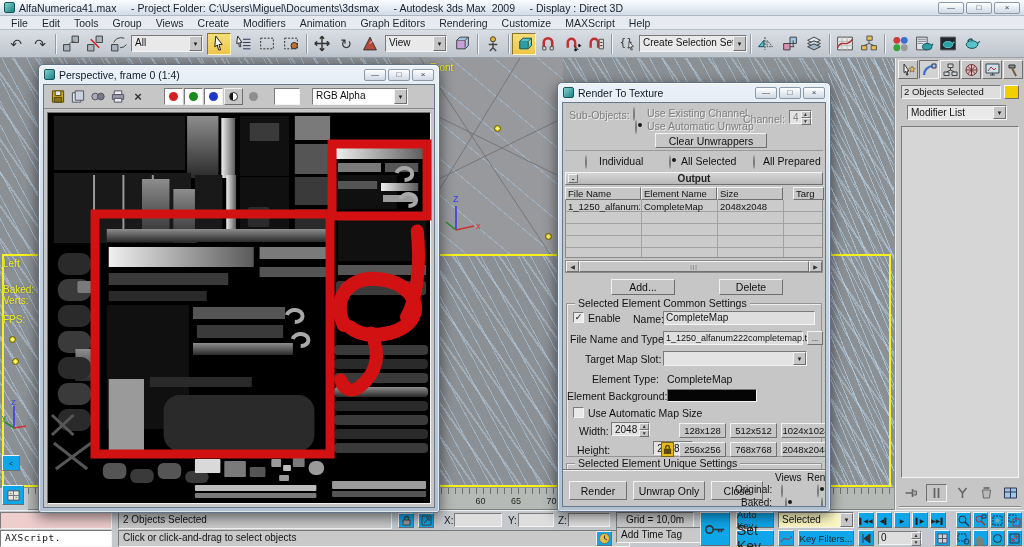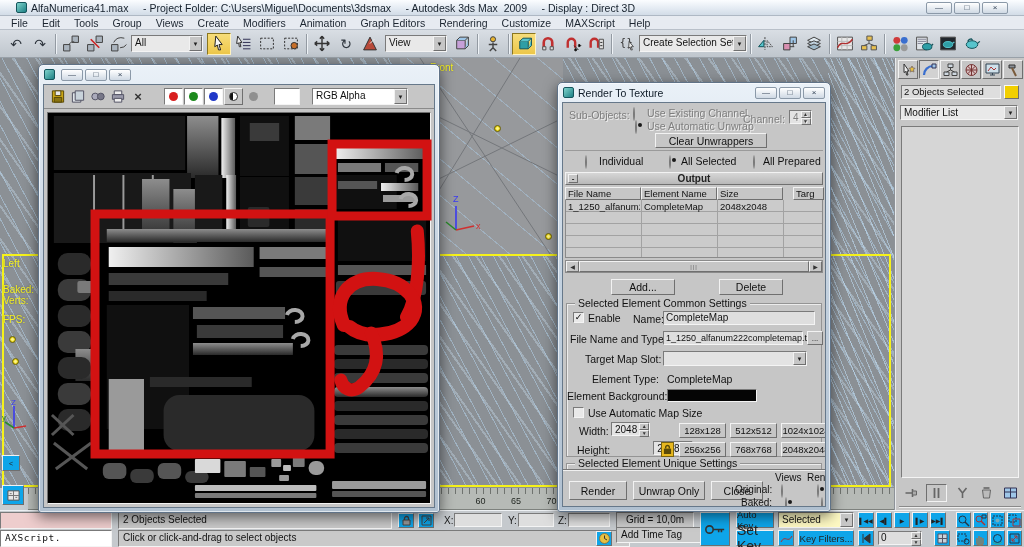--- a/index.html
+++ b/index.html
@@ -15,21 +15,21 @@
 .rad.on::after{content:"";position:absolute;left:2px;top:2px;width:4px;height:4px;border-radius:50%;background:#1a1a1a}
 .rad.dis{background:#cfcfcf}
 .lbl{white-space:nowrap;font-size:10.5px}
 .dis{color:#7e7e7e;text-shadow:1px 1px 0 #eee}
 .grp{position:absolute;border:1px solid #949494;box-shadow:1px 1px 0 #ececec inset}
 .leg{position:absolute;top:-7px;left:8px;background:#c6c6c6;padding:0 3px;font-size:10.5px;white-space:nowrap}
 .spin{position:relative;background:#e3e3e3;border:1px solid;border-color:#7a7a7a #f4f4f4 #f4f4f4 #7a7a7a;font-size:10px;padding:1px 12px 0 3px}
 .spin .ud{position:absolute;right:0;top:0;bottom:0;width:10px;display:flex;flex-direction:column}
 .spin .ud i{flex:1;background:#c6c6c6;border:1px solid;border-color:#f2f2f2 #6f6f6f #6f6f6f #f2f2f2;font-style:normal;font-size:5px;line-height:5px;text-align:center;color:#333}
 
-#titlebar{position:absolute;left:0;top:0;width:1024px;height:16px;background:linear-gradient(#fbfdff,#e4ebf3 55%,#d2dce7);display:flex;align-items:center;padding:0 16px;border-bottom:1px solid #aeb8c4}
+#titlebar{position:absolute;left:0;top:0;width:1024px;height:16px;background:linear-gradient(#fbfdff,#e4ebf3 55%,#d2dce7);display:flex;align-items:center;padding:0 4px;border-bottom:1px solid #aeb8c4}
 #titlebar .t{font-size:10.5px;color:#15202c;white-space:pre;overflow:hidden;flex:1}
 .appico{width:11px;height:11px;border-radius:2px;background:linear-gradient(135deg,#7fd4cd,#1d7f84);border:1px solid #14555c;margin-right:4px;flex:none}
 .wb{width:26px;height:12px;border-radius:2px;background:linear-gradient(#ffffff,#cfd9e4);border:1px solid #8b99a8;font-size:8px;line-height:10px;text-align:center;color:#2e3f52;margin-left:2px;flex:none}
 #menubar{position:absolute;left:0;top:16px;width:1024px;height:14px;background:#e7ebf1;border-bottom:1px solid #b9c0c9;display:flex;align-items:center;padding-left:4px}
 #menubar .mi{padding:0 7px;font-size:10.5px;color:#1c2530}
 #toolbar{position:absolute;left:0;top:30px;width:1024px;height:28px;background:linear-gradient(#d9dee4,#bfc6cd);border-bottom:1px solid #98a0a8;display:flex;align-items:center;padding:0 4px;overflow:hidden}
 .tbi{width:24px;height:22px;display:flex;align-items:center;justify-content:center;flex:none}
 .tbi svg{width:18px;height:17px}
 .tbi.on{background:linear-gradient(#f7dd7a,#edc74a);border:1px solid;border-color:#8a7620 #fff3c0 #fff3c0 #8a7620}
 .tsep{width:1px;height:20px;background:#939aa2;box-shadow:1px 0 0 #eef2f6;margin:0 3px;flex:none}
@@ -395,21 +395,21 @@
       </span>
     <span class="cptab" style="left:108px">
         <svg viewBox="0 0 15 14">
           <path d="M3,2 h6 v3 h-6 z" fill="#8a8f96" stroke="#333"></path>
           <path d="M6,5 L10,13" stroke="#7a5a3a" stroke-width="2"></path>
         </svg>
       </span>
 
     <span class="sfield" style="left:6px;top:27px;width:100px;font-size:9.5px;line-height:12px">2 Objects Selected</span>
     <span class="abs" style="left:109px;top:27px;width:15px;height:14px;background:#f2cf00;border:1px solid;border-color:#f8f8f8 #6f6f6f #6f6f6f #f8f8f8"></span>
-    <span class="combo" style="position:absolute;left:5px;top:47px;width:118px;height:15px"><span>Modifier List</span><span class="da">▼</span></span>
+    <span class="combo" style="position:absolute;left:12px;top:47px;width:100px;height:15px"><span>Modifier List</span><span class="da">▼</span></span>
     <div class="abs s3d" style="left:6px;top:68px;width:118px;height:352px;background:#d6d6d6"></div>
     <span class="stkbtn" style="left:5px;top:426px">
         <svg viewBox="0 0 14 14">
           <path d="M2,7 h7 M9,3 v8" fill="none" stroke="#666" stroke-width="1.6"></path>
           <rect x="9" y="5" width="4" height="4" fill="#aaa" stroke="#666"></rect>
         </svg>
       </span>
     <span class="stkbtn" style="left:31px;top:426px;border:1px solid;border-color:#6f6f6f #f2f2f2 #f2f2f2 #6f6f6f">
         <svg viewBox="0 0 14 14">
           <path d="M5,2 v10 M9,2 v10" stroke="#666" stroke-width="1.8"></path>
@@ -431,20 +431,21 @@
           <rect x="1" y="2" width="12" height="10" fill="#9ec6e8" stroke="#335"></rect>
           <path d="M1,6 h12 M7,2 v10" stroke="#335"></path>
         </svg>
       </span>
     <div class="abs" style="left:4px;top:448px;width:122px;height:2px;border-top:1px solid #8a8a8a;border-bottom:1px solid #efefef"></div>
   </div>
 
   <div class="fwin" style="left:38px;top:64px;width:402px;height:449px;z-index:6">
     <div class="tb">
       <span class="appico"></span>
+      <span class="t">Perspective, frame 0 (1:4)</span>
       <span class="wb" style="width:22px">—</span>
       <span class="wb" style="width:22px">□</span>
       <span class="wb" style="width:22px">×</span>
     </div>
     <div class="body">
       <div id="rwtools">
         <span class="rwi">
             <svg viewBox="0 0 16 16">
               <rect x="2" y="2" width="12" height="12" fill="#caa616" stroke="#5a4a08"></rect>
               <rect x="5" y="2" width="6" height="5" fill="#e8e8e8" stroke="#5a4a08"></rect>

